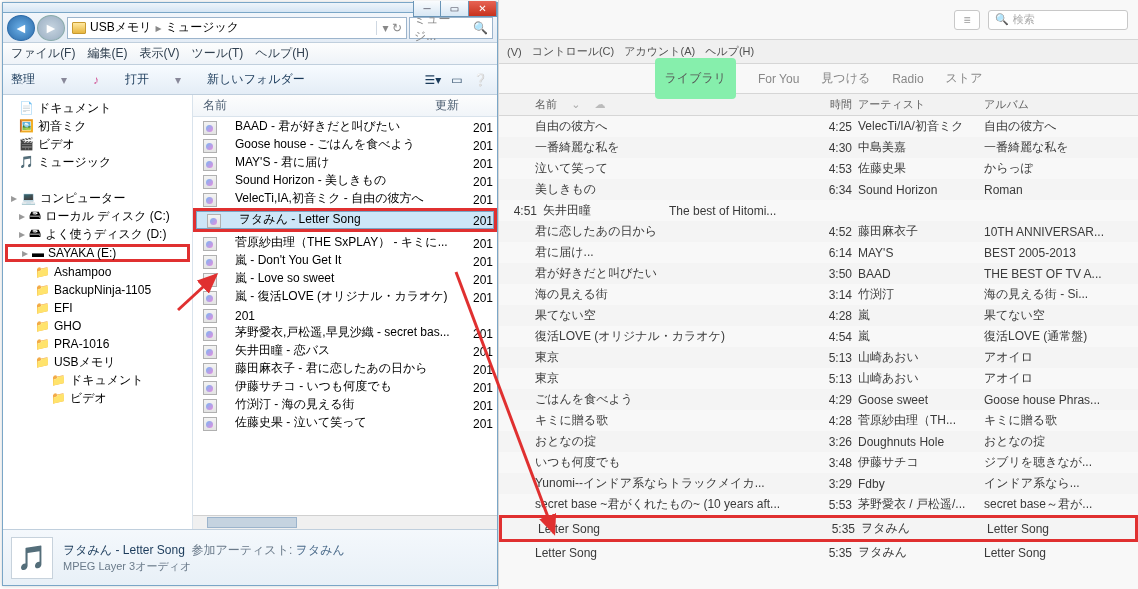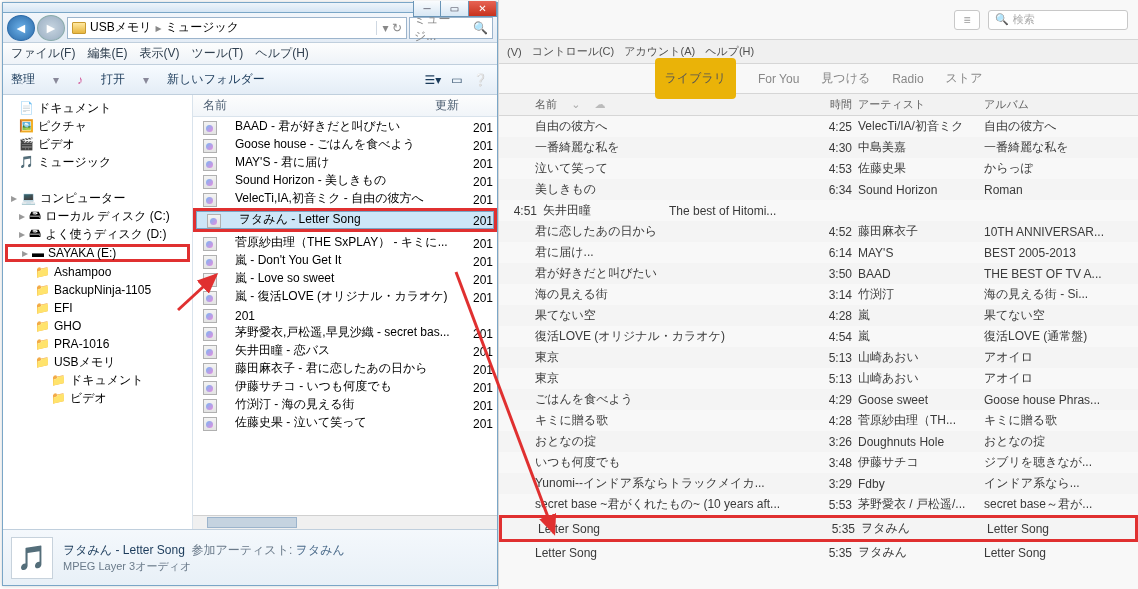--- a/index.html
+++ b/index.html
@@ -13,21 +13,21 @@
 .winbtn.max { border-left: none; }
 .winbtn.close { background: linear-gradient(#e76354,#c7321d); color: #fff; border-left: none; border-top-right-radius: 2px; }
 .navbar { height: 30px; display: flex; align-items: center; padding: 2px 4px; gap: 2px; background: linear-gradient(#f2f6fb,#e4ecf5); border-bottom: 1px solid #c0cfdd; }
 .navbtn { width: 28px; height: 26px; border-radius: 50%; background: radial-gradient(#6cb0e8,#2b6aa8); border: 1px solid #2b6aa8; display: flex; align-items: center; justify-content: center; color: #fff; font-size: 14px; }
 .navbtn.fwd { background: radial-gradient(#c7d5e1,#98acc0); border-color: #8aa; }
 .crumb { flex: 1; height: 22px; border: 1px solid #9cb4cc; background: #fff; display: flex; align-items: center; padding: 0 4px; gap: 4px; }
 .folder-ico { width: 14px; height: 12px; background: linear-gradient(#ffe8a0,#e6b640); border: 1px solid #c89a30; border-radius: 1px; display: inline-block; }
 .crumb .sep { color: #888; }
 .searchbox { width: 84px; height: 22px; border: 1px solid #9cb4cc; background: #fff; display: flex; align-items: center; padding: 0 4px; color: #888; gap: 4px; }
 .menubar { height: 22px; border-bottom: 1px solid #c0cfdd; display: flex; align-items: center; padding: 0 8px; gap: 12px; background: linear-gradient(#fdfdfd,#eef3f8); color: #304050; position: relative; }
-.toolbar { height: 30px; border-bottom: 1px solid #c0cfdd; display: flex; align-items: center; padding: 0 8px; gap: 18px; background: linear-gradient(#f7fbff,#e4edf6); color: #1a3a5a; }
+.toolbar { height: 30px; border-bottom: 1px solid #c0cfdd; display: flex; align-items: center; padding: 0 8px; gap: 26px; background: linear-gradient(#f7fbff,#e4edf6); color: #1a3a5a; }
 .toolbar .right { margin-left: auto; display: flex; gap: 8px; }
 .tool-ico { width: 16px; height: 16px; display: inline-flex; align-items: center; justify-content: center; }
 .body { display: flex; height: calc(100% - 10px - 30px - 22px - 30px - 56px); }
 .tree { width: 190px; border-right: 1px solid #d9e3ec; overflow: hidden; padding: 4px 2px; }
 .tree-item { display: flex; align-items: center; gap: 4px; height: 18px; padding-left: 6px; white-space: nowrap; }
 .tree-item.ind1 { padding-left: 14px; }
 .tree-item.ind2 { padding-left: 30px; }
 .tree-item.ind3 { padding-left: 46px; }
 .highlight-box { border: 3px solid #e03030; }
 .filegrid { flex: 1; position: relative; overflow: hidden; }
@@ -47,21 +47,21 @@
 
 
 .itunes { position: absolute; left: 498px; top: 0; width: 640px; height: 589px; background: #f8f8f8; border-left: 1px solid #d6d6d6; }
 .it-top { height: 40px; border-bottom: 1px solid #d6d6d6; display: flex; align-items: center; position: relative; }
 .apple { position: absolute; left: 50%; transform: translateX(-50%); font-size: 20px; color: #888; }
 .it-top .r { position: absolute; right: 10px; display: flex; align-items: center; gap: 8px; }
 .it-search { width: 140px; height: 20px; border: 1px solid #c8c8c8; border-radius: 3px; background: #fff; display: flex; align-items: center; padding: 0 6px; gap: 4px; color: #aaa; font-size: 11px; }
 .listmode { width: 26px; height: 20px; border: 1px solid #c8c8c8; border-radius: 3px; background: #fff; display: flex; align-items: center; justify-content: center; color: #999; }
 .it-menu { height: 24px; background: #f0f0f0; border-bottom: 1px solid #d6d6d6; display: flex; align-items: center; padding-left: 8px; gap: 10px; font-size: 11px; color: #505050; }
 .it-tabs { height: 30px; display: flex; align-items: center; justify-content: center; gap: 22px; border-bottom: 1px solid #d6d6d6; color: #888; }
-.it-tabs .sel { background: #eab308; border-radius: 4px; padding: 12px 10px; color: #555; }
+.it-tabs .sel { background: #86efac; border-radius: 4px; padding: 12px 10px; color: #555; }
 .it-hdr { height: 22px; border-bottom: 1px solid #d6d6d6; display: flex; align-items: center; color: #606060; font-size: 11px; background: #f2f2f2; }
 .it-hdr .cname { width: 315px; padding-left: 36px; display: flex; align-items: center; gap: 4px; }
 .it-hdr .ctime { width: 44px; text-align: right; padding-right: 6px; }
 .it-hdr .cart { width: 126px; }
 .it-hdr .calb { flex: 1; }
 .it-rows { overflow: hidden; }
 .it-row { height: 21px; display: flex; align-items: center; font-size: 12px; color: #3a3a3a; }
 .it-row.alt { background: #f4f4f4; }
 .it-row .cname { width: 315px; padding-left: 36px; white-space: nowrap; overflow: hidden; text-overflow: ellipsis; }
 .it-row .ctime { width: 44px; text-align: right; padding-right: 6px; }
@@ -118,21 +118,21 @@
     </div>
   </div>
   <div class="body">
     <div class="tree" id="tree">
         <div class="tree-item ind1">
           <span style="font-size: 12px;">📄</span>
           <span>ドキュメント</span>
         </div>
         <div class="tree-item ind1">
           <span style="font-size: 12px;">🖼️</span>
-          <span>ピクチャ</span>
+          <span>初音ミク</span>
         </div>
         <div class="tree-item ind1">
           <span style="font-size: 12px;">🎬</span>
           <span>ビデオ</span>
         </div>
         <div class="tree-item ind1">
           <span style="font-size: 12px;">🎵</span>
           <span>ミュージック</span>
         </div>
         <div class="tree-item ind0"></div>

